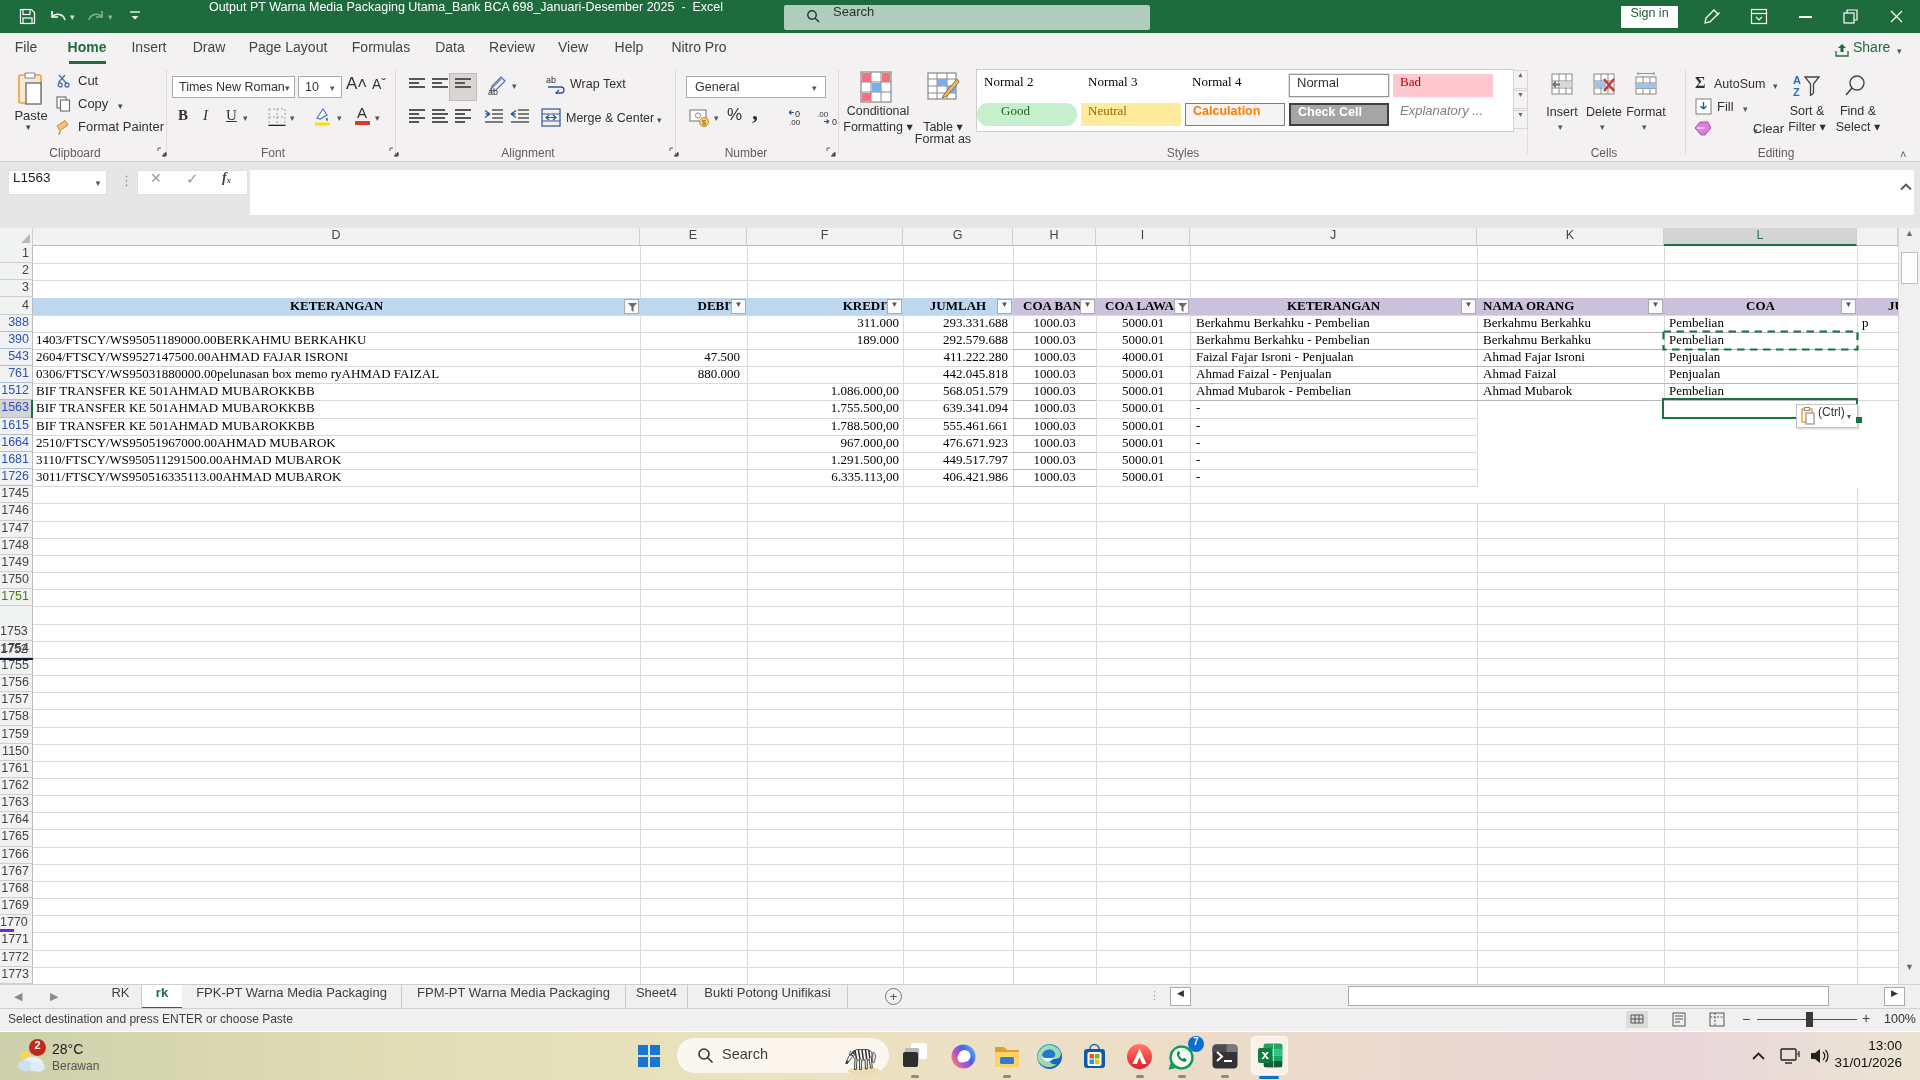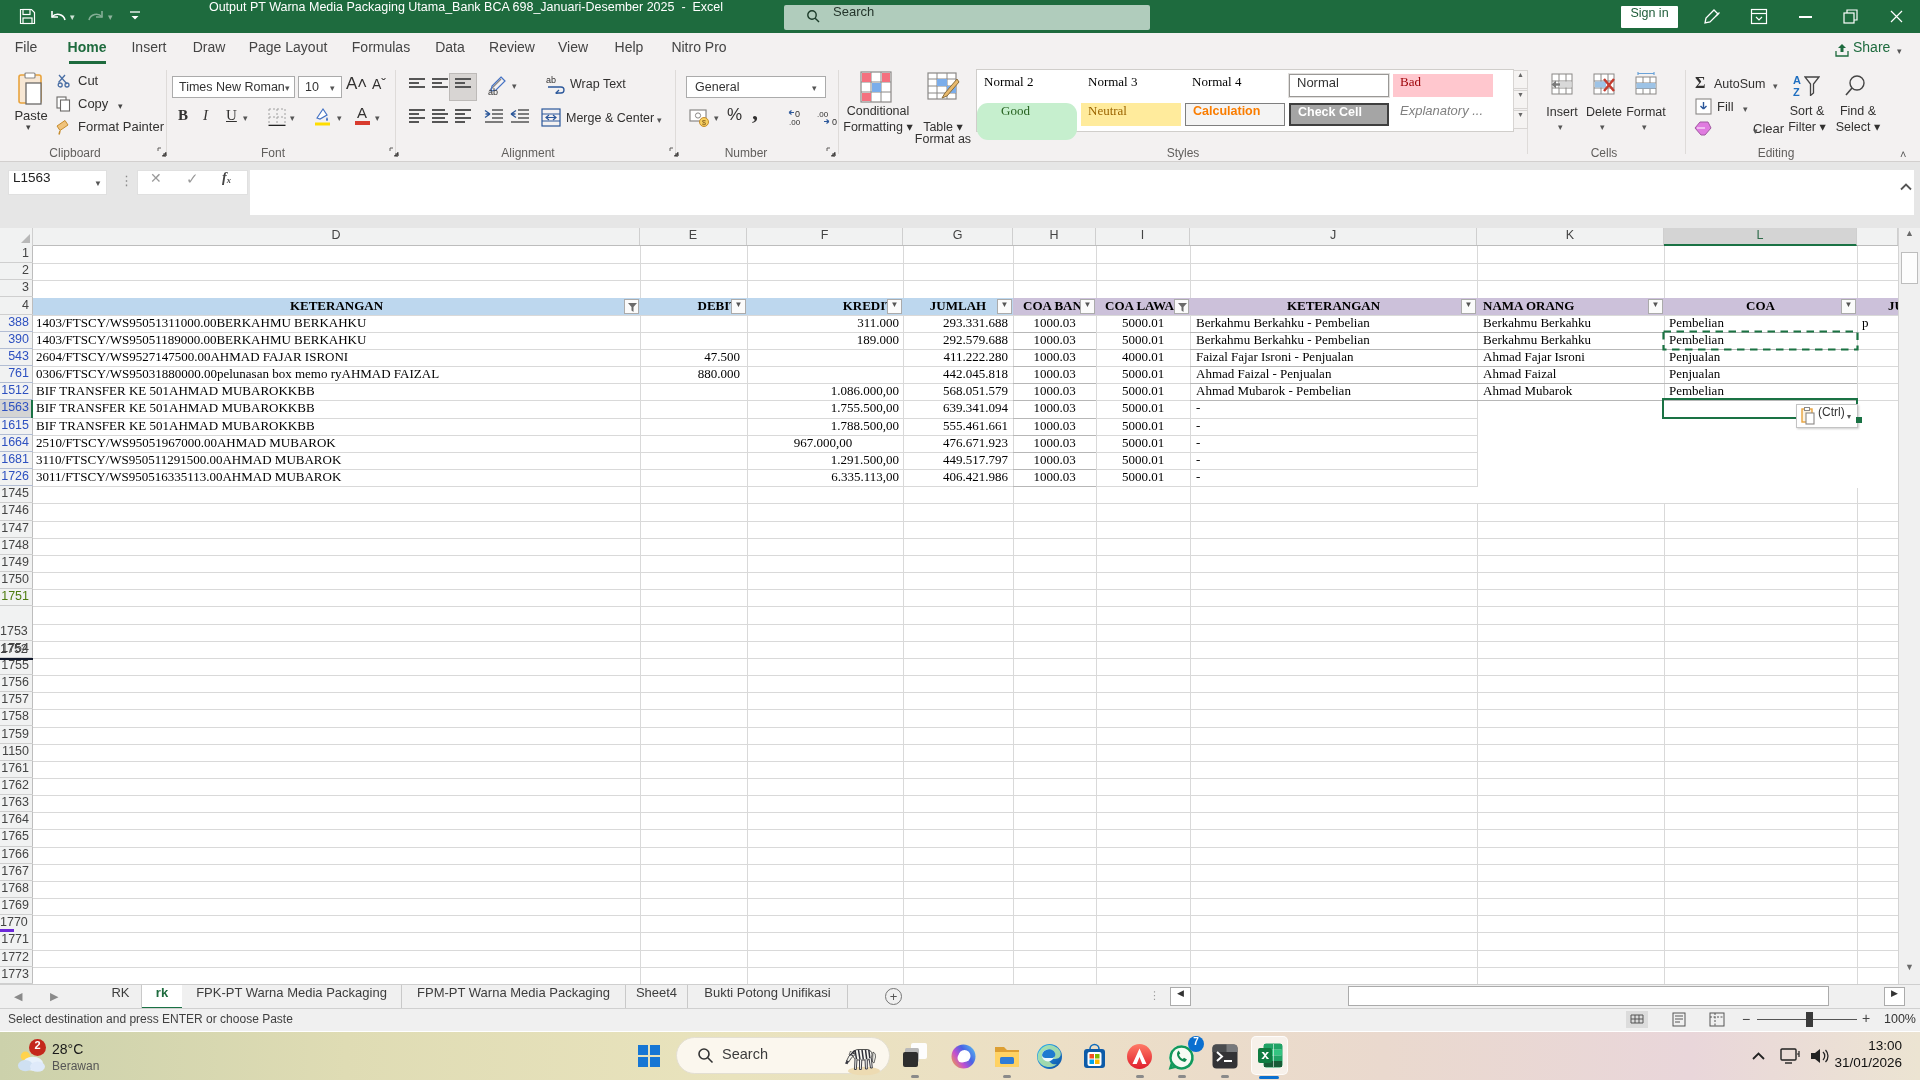--- a/index.html
+++ b/index.html
@@ -233,21 +233,21 @@
 <path d="M30 8 L18 22 l-3 5 5-2 L32 11 z" fill="#e8b96c" stroke="#8a6d3b" stroke-width="1"></path>
     </svg>
 <div style="position:absolute;left:896px;top:104px;width:94px;text-align:center;color:#323130;font:12.5px 'Liberation Sans', sans-serif;white-space:nowrap;margin-top:28px;">Format as</div>
 <div style="position:absolute;left:896px;top:119px;width:94px;text-align:center;color:#323130;font:12.5px 'Liberation Sans', sans-serif;white-space:nowrap;">Table ▾</div>
 <div style="position:absolute;left:976px;top:69px;width:536px;height:61px;background:#fff;border:1px solid #d0cecb;"></div>
 <div style="position:absolute;left:977px;top:74px;width:100px;height:23px;line-height:23px;padding-left:7px;box-sizing:border-box;white-space:nowrap;color:#000;font:13px 'Liberation Serif', serif;">Normal 2</div>
 <div style="position:absolute;left:1081px;top:74px;width:100px;height:23px;line-height:23px;padding-left:7px;box-sizing:border-box;white-space:nowrap;color:#000;font:13px 'Liberation Serif', serif;">Normal 3</div>
 <div style="position:absolute;left:1185px;top:74px;width:100px;height:23px;line-height:23px;padding-left:7px;box-sizing:border-box;white-space:nowrap;color:#000;font:13px 'Liberation Serif', serif;">Normal 4</div>
 <div style="position:absolute;left:1289px;top:74px;width:100px;height:23px;line-height:23px;padding-left:7px;box-sizing:border-box;white-space:nowrap;color:#333;font:13px 'Liberation Sans', sans-serif;background:#fff;border:1px solid #9a9896;outline:1px solid #e1dfdd;">Normal</div>
 <div style="position:absolute;left:1393px;top:74px;width:100px;height:23px;line-height:23px;padding-left:7px;box-sizing:border-box;white-space:nowrap;color:#9c0006;font:13px 'Liberation Serif', serif;background:#ffc7ce;">Bad</div>
-<div style="position:absolute;left:977px;top:103px;width:100px;height:37px;line-height:23px;padding-left:24px;box-sizing:border-box;white-space:nowrap;color:#276221;font:13px 'Liberation Serif', serif;background:#c6efce;border-radius:11px;">Good</div>
+<div style="position:absolute;left:977px;top:103px;width:100px;height:23px;line-height:23px;padding-left:24px;box-sizing:border-box;white-space:nowrap;color:#276221;font:13px 'Liberation Serif', serif;background:#c6efce;border-radius:11px;">Good</div>
 <div style="position:absolute;left:1081px;top:103px;width:100px;height:23px;line-height:23px;padding-left:7px;box-sizing:border-box;white-space:nowrap;color:#9c6500;font:13px 'Liberation Serif', serif;background:#ffeb9c;">Neutral</div>
 <div style="position:absolute;left:1185px;top:103px;width:100px;height:23px;line-height:23px;padding-left:7px;box-sizing:border-box;white-space:nowrap;color:#fa7d00;font:bold 12.5px 'Liberation Sans', sans-serif;background:#f4f4f4;border:1px solid #7f7f7f;">Calculation</div>
 <div style="position:absolute;left:1289px;top:103px;width:100px;height:23px;line-height:23px;padding-left:7px;box-sizing:border-box;white-space:nowrap;color:#fff;font:bold 12.5px 'Liberation Sans', sans-serif;background:#a5a5a5;border:2px solid #3f3f3f;">Check Cell</div>
 <div style="position:absolute;left:1393px;top:103px;width:100px;height:23px;line-height:23px;padding-left:7px;box-sizing:border-box;white-space:nowrap;color:#808080;font:italic 13px 'Liberation Sans', sans-serif;">Explanatory ...</div>
 <div style="position:absolute;left:1513px;top:70px;width:15px;height:19px;background:#f5f3f2;border:1px solid #d8d5d3;text-align:center;line-height:19px;color:#666;font:7px 'Liberation Sans', sans-serif;box-sizing:border-box;">▲</div>
 <div style="position:absolute;left:1513px;top:90px;width:15px;height:19px;background:#f5f3f2;border:1px solid #d8d5d3;text-align:center;line-height:19px;color:#666;font:7px 'Liberation Sans', sans-serif;box-sizing:border-box;">▼</div>
 <div style="position:absolute;left:1513px;top:110px;width:15px;height:19px;background:#f5f3f2;border:1px solid #d8d5d3;text-align:center;line-height:19px;color:#666;font:7px 'Liberation Sans', sans-serif;box-sizing:border-box;">▼</div>
 <svg style="position:absolute;left:1550px;top:72px" width="24" height="24" viewBox="0 0 24 24">
       <rect x="2" y="2" width="20" height="20" fill="#fff" stroke="#8a8886"></rect>
       <path d="M2 9 h20 M2 16 h20 M9 2 v20 M16 2 v20" stroke="#8a8886"></path>
@@ -450,21 +450,20 @@
 <div style="position:absolute;left:731px;top:298.5px;width:15px;height:15px;background:#fbfbfb;border:1px solid #ababab;box-sizing:border-box;text-align:center;line-height:13px;color:#555;font:8px 'Liberation Sans', sans-serif;">▼</div>
 <div style="position:absolute;left:887px;top:298.5px;width:15px;height:15px;background:#fbfbfb;border:1px solid #ababab;box-sizing:border-box;text-align:center;line-height:13px;color:#555;font:8px 'Liberation Sans', sans-serif;">▼</div>
 <div style="position:absolute;left:997px;top:298.5px;width:15px;height:15px;background:#fbfbfb;border:1px solid #ababab;box-sizing:border-box;text-align:center;line-height:13px;color:#555;font:8px 'Liberation Sans', sans-serif;">▼</div>
 <div style="position:absolute;left:1080px;top:298.5px;width:15px;height:15px;background:#fbfbfb;border:1px solid #ababab;box-sizing:border-box;text-align:center;line-height:13px;color:#555;font:8px 'Liberation Sans', sans-serif;">▼</div>
 <div style="position:absolute;left:1174px;top:298.5px;width:15px;height:15px;background:#fbfbfb;border:1px solid #ababab;box-sizing:border-box;"><svg width="13" height="13" viewBox="0 0 13 13" style="margin:0 0 0 1px">
         <path d="M2 2 h9 l-3.5 4 v5 l-2-1.5 v-3.5 z" fill="#6a6a6a"></path>
       </svg></div>
 <div style="position:absolute;left:1461px;top:298.5px;width:15px;height:15px;background:#fbfbfb;border:1px solid #ababab;box-sizing:border-box;text-align:center;line-height:13px;color:#555;font:8px 'Liberation Sans', sans-serif;">▼</div>
 <div style="position:absolute;left:1648px;top:298.5px;width:15px;height:15px;background:#fbfbfb;border:1px solid #ababab;box-sizing:border-box;text-align:center;line-height:13px;color:#555;font:8px 'Liberation Sans', sans-serif;">▼</div>
 <div style="position:absolute;left:1841px;top:298.5px;width:15px;height:15px;background:#fbfbfb;border:1px solid #ababab;box-sizing:border-box;text-align:center;line-height:13px;color:#555;font:8px 'Liberation Sans', sans-serif;">▼</div>
-<div style="position:absolute;left:33px;top:314.6px;width:607px;height:17.16px;text-align:left;padding-left:3px;line-height:18.16px;color:#000;font:13px 'Liberation Serif', serif;white-space:nowrap;overflow:hidden;box-sizing:border-box;">1403/FTSCY/WS95051311000.00BERKAHMU BERKAHKU</div>
 <div style="position:absolute;left:747px;top:314.6px;width:156px;height:17.16px;text-align:right;padding-right:4px;line-height:18.16px;color:#000;font:13px 'Liberation Serif', serif;white-space:nowrap;overflow:hidden;box-sizing:border-box;">311.000</div>
 <div style="position:absolute;left:903px;top:314.6px;width:110px;height:17.16px;text-align:right;padding-right:5px;line-height:18.16px;color:#000;font:13px 'Liberation Serif', serif;white-space:nowrap;overflow:hidden;box-sizing:border-box;">293.331.688</div>
 <div style="position:absolute;left:1013px;top:314.6px;width:83px;height:17.16px;text-align:center;line-height:18.16px;color:#000;font:13px 'Liberation Serif', serif;white-space:nowrap;overflow:hidden;box-sizing:border-box;">1000.03</div>
 <div style="position:absolute;left:1096px;top:314.6px;width:94px;height:17.16px;text-align:center;line-height:18.16px;color:#000;font:13px 'Liberation Serif', serif;white-space:nowrap;overflow:hidden;box-sizing:border-box;">5000.01</div>
 <div style="position:absolute;left:1190px;top:314.6px;width:287px;height:17.16px;text-align:left;padding-left:6px;line-height:18.16px;color:#000;font:13px 'Liberation Serif', serif;white-space:nowrap;overflow:hidden;box-sizing:border-box;">Berkahmu Berkahku - Pembelian</div>
 <div style="position:absolute;left:1477px;top:314.6px;width:187px;height:17.16px;text-align:left;padding-left:6px;line-height:18.16px;color:#000;font:13px 'Liberation Serif', serif;white-space:nowrap;overflow:hidden;box-sizing:border-box;">Berkahmu Berkahku</div>
 <div style="position:absolute;left:1664px;top:314.6px;width:193px;height:17.16px;text-align:left;padding-left:5px;line-height:18.16px;color:#000;font:13px 'Liberation Serif', serif;white-space:nowrap;overflow:hidden;box-sizing:border-box;">Pembelian</div>
 <div style="position:absolute;left:1857px;top:314.6px;width:41px;height:17.16px;text-align:left;padding-left:5px;line-height:18.16px;color:#000;font:13px 'Liberation Serif', serif;white-space:nowrap;overflow:hidden;box-sizing:border-box;">p</div>
 <div style="position:absolute;left:33px;top:331.8px;width:607px;height:17.16px;text-align:left;padding-left:3px;line-height:18.16px;color:#000;font:13px 'Liberation Serif', serif;white-space:nowrap;overflow:hidden;box-sizing:border-box;">1403/FTSCY/WS95051189000.00BERKAHMU BERKAHKU</div>
 <div style="position:absolute;left:747px;top:331.8px;width:156px;height:17.16px;text-align:right;padding-right:4px;line-height:18.16px;color:#000;font:13px 'Liberation Serif', serif;white-space:nowrap;overflow:hidden;box-sizing:border-box;">189.000</div>
@@ -504,21 +503,21 @@
 <div style="position:absolute;left:1013px;top:400.4px;width:83px;height:17.16px;text-align:center;line-height:18.16px;color:#000;font:13px 'Liberation Serif', serif;white-space:nowrap;overflow:hidden;box-sizing:border-box;">1000.03</div>
 <div style="position:absolute;left:1096px;top:400.4px;width:94px;height:17.16px;text-align:center;line-height:18.16px;color:#000;font:13px 'Liberation Serif', serif;white-space:nowrap;overflow:hidden;box-sizing:border-box;">5000.01</div>
 <div style="position:absolute;left:1190px;top:400.4px;width:287px;height:17.16px;text-align:left;padding-left:6px;line-height:18.16px;color:#000;font:13px 'Liberation Serif', serif;white-space:nowrap;overflow:hidden;box-sizing:border-box;">-</div>
 <div style="position:absolute;left:33px;top:417.6px;width:607px;height:17.16px;text-align:left;padding-left:3px;line-height:18.16px;color:#000;font:13px 'Liberation Serif', serif;white-space:nowrap;overflow:hidden;box-sizing:border-box;">BIF TRANSFER KE 501AHMAD MUBAROKKBB</div>
 <div style="position:absolute;left:747px;top:417.6px;width:156px;height:17.16px;text-align:right;padding-right:4px;line-height:18.16px;color:#000;font:13px 'Liberation Serif', serif;white-space:nowrap;overflow:hidden;box-sizing:border-box;">1.788.500,00</div>
 <div style="position:absolute;left:903px;top:417.6px;width:110px;height:17.16px;text-align:right;padding-right:5px;line-height:18.16px;color:#000;font:13px 'Liberation Serif', serif;white-space:nowrap;overflow:hidden;box-sizing:border-box;">555.461.661</div>
 <div style="position:absolute;left:1013px;top:417.6px;width:83px;height:17.16px;text-align:center;line-height:18.16px;color:#000;font:13px 'Liberation Serif', serif;white-space:nowrap;overflow:hidden;box-sizing:border-box;">1000.03</div>
 <div style="position:absolute;left:1096px;top:417.6px;width:94px;height:17.16px;text-align:center;line-height:18.16px;color:#000;font:13px 'Liberation Serif', serif;white-space:nowrap;overflow:hidden;box-sizing:border-box;">5000.01</div>
 <div style="position:absolute;left:1190px;top:417.6px;width:287px;height:17.16px;text-align:left;padding-left:6px;line-height:18.16px;color:#000;font:13px 'Liberation Serif', serif;white-space:nowrap;overflow:hidden;box-sizing:border-box;">-</div>
 <div style="position:absolute;left:33px;top:434.8px;width:607px;height:17.16px;text-align:left;padding-left:3px;line-height:18.16px;color:#000;font:13px 'Liberation Serif', serif;white-space:nowrap;overflow:hidden;box-sizing:border-box;">2510/FTSCY/WS95051967000.00AHMAD MUBAROK</div>
-<div style="position:absolute;left:747px;top:434.8px;width:156px;height:17.16px;text-align:center;padding-right:4px;line-height:18.16px;color:#000;font:13px 'Liberation Serif', serif;white-space:nowrap;overflow:hidden;box-sizing:border-box;">967.000,00</div>
+<div style="position:absolute;left:747px;top:434.8px;width:156px;height:17.16px;text-align:right;padding-right:4px;line-height:18.16px;color:#000;font:13px 'Liberation Serif', serif;white-space:nowrap;overflow:hidden;box-sizing:border-box;">967.000,00</div>
 <div style="position:absolute;left:903px;top:434.8px;width:110px;height:17.16px;text-align:right;padding-right:5px;line-height:18.16px;color:#000;font:13px 'Liberation Serif', serif;white-space:nowrap;overflow:hidden;box-sizing:border-box;">476.671.923</div>
 <div style="position:absolute;left:1013px;top:434.8px;width:83px;height:17.16px;text-align:center;line-height:18.16px;color:#000;font:13px 'Liberation Serif', serif;white-space:nowrap;overflow:hidden;box-sizing:border-box;">1000.03</div>
 <div style="position:absolute;left:1096px;top:434.8px;width:94px;height:17.16px;text-align:center;line-height:18.16px;color:#000;font:13px 'Liberation Serif', serif;white-space:nowrap;overflow:hidden;box-sizing:border-box;">5000.01</div>
 <div style="position:absolute;left:1190px;top:434.8px;width:287px;height:17.16px;text-align:left;padding-left:6px;line-height:18.16px;color:#000;font:13px 'Liberation Serif', serif;white-space:nowrap;overflow:hidden;box-sizing:border-box;">-</div>
 <div style="position:absolute;left:33px;top:451.9px;width:607px;height:17.16px;text-align:left;padding-left:3px;line-height:18.16px;color:#000;font:13px 'Liberation Serif', serif;white-space:nowrap;overflow:hidden;box-sizing:border-box;">3110/FTSCY/WS950511291500.00AHMAD MUBAROK</div>
 <div style="position:absolute;left:747px;top:451.9px;width:156px;height:17.16px;text-align:right;padding-right:4px;line-height:18.16px;color:#000;font:13px 'Liberation Serif', serif;white-space:nowrap;overflow:hidden;box-sizing:border-box;">1.291.500,00</div>
 <div style="position:absolute;left:903px;top:451.9px;width:110px;height:17.16px;text-align:right;padding-right:5px;line-height:18.16px;color:#000;font:13px 'Liberation Serif', serif;white-space:nowrap;overflow:hidden;box-sizing:border-box;">449.517.797</div>
 <div style="position:absolute;left:1013px;top:451.9px;width:83px;height:17.16px;text-align:center;line-height:18.16px;color:#000;font:13px 'Liberation Serif', serif;white-space:nowrap;overflow:hidden;box-sizing:border-box;">1000.03</div>
 <div style="position:absolute;left:1096px;top:451.9px;width:94px;height:17.16px;text-align:center;line-height:18.16px;color:#000;font:13px 'Liberation Serif', serif;white-space:nowrap;overflow:hidden;box-sizing:border-box;">5000.01</div>
 <div style="position:absolute;left:1190px;top:451.9px;width:287px;height:17.16px;text-align:left;padding-left:6px;line-height:18.16px;color:#000;font:13px 'Liberation Serif', serif;white-space:nowrap;overflow:hidden;box-sizing:border-box;">-</div>

